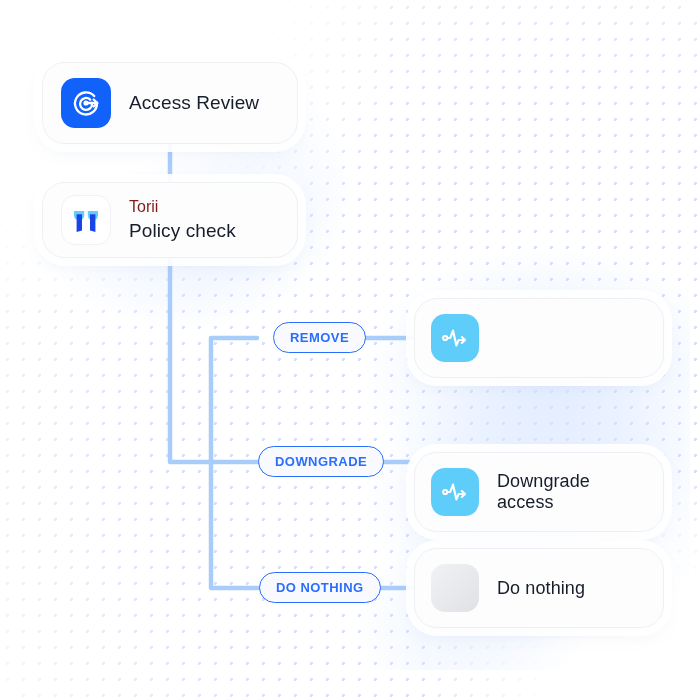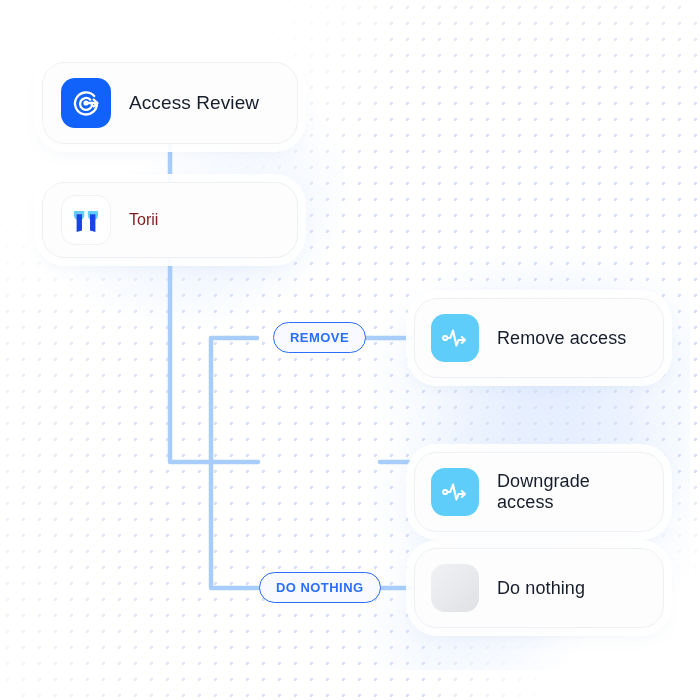--- a/index.html
+++ b/index.html
@@ -184,39 +184,38 @@
     <div class="icon-wrap tile-white">
       <svg width="34" height="34" viewBox="0 0 34 34" fill="none">
         <path d="M5 8 H15.2 V12.4 A5.1 5.1 0 0 1 10.1 17 A5.1 5.1 0 0 1 5 12.4 Z" fill="#63cdfb"></path>
         <path d="M18.8 8 H29 V12.4 A5.1 5.1 0 0 1 23.9 17 A5.1 5.1 0 0 1 18.8 12.4 Z" fill="#63cdfb"></path>
         <path d="M7.6 11.2 H13 V27.4 L7.6 29 Z" fill="#1745e8"></path>
         <path d="M21 11.2 H26.4 V29 L21 27.4 Z" fill="#1745e8"></path>
       </svg>
     </div>
     <div class="label-wrap">
       <span class="sub-vendor">Torii</span>
+      <span class="title-sub">Policy check</span>
     </div>
   </div>
 
   <div class="chip" style="left:273px; top:322px;">REMOVE</div>
 
+  <div class="chip" style="left:258px; top:446px;">DOWNGRADE</div>
 
   <div class="chip" style="left:259px; top:572px;">DO NOTHING</div>
 
   <div class="node node-outcome" style="left:414px; top:298px;">
     <div class="icon-wrap tile-cyan">
       <svg width="30" height="30" viewBox="0 0 30 30" fill="none">
         <circle cx="5.2" cy="15" r="2.1" stroke="#ffffff" stroke-width="2" fill="none"></circle>
         <path d="M7.6 15 H10.2 L13 7.6 L16.4 22.4 L18.6 17 H24.4" stroke="#ffffff" stroke-width="2.1" stroke-linecap="round" stroke-linejoin="round" fill="none"></path>
         <path d="M21.8 14 L25 17 L21.8 20" stroke="#ffffff" stroke-width="2.1" stroke-linecap="round" stroke-linejoin="round" fill="none"></path>
       </svg>
     </div>
-    <div class="label-wrap">
-      <span class="title-outcome">Remove access</span>
-    </div>
   </div>
 
   <div class="node node-outcome" style="left:414px; top:416px;margin-top:36px;">
     <div class="icon-wrap tile-cyan">
       <svg width="30" height="30" viewBox="0 0 30 30" fill="none">
         <circle cx="5.2" cy="15" r="2.1" stroke="#ffffff" stroke-width="2" fill="none"></circle>
         <path d="M7.6 15 H10.2 L13 7.6 L16.4 22.4 L18.6 17 H24.4" stroke="#ffffff" stroke-width="2.1" stroke-linecap="round" stroke-linejoin="round" fill="none"></path>
         <path d="M21.8 14 L25 17 L21.8 20" stroke="#ffffff" stroke-width="2.1" stroke-linecap="round" stroke-linejoin="round" fill="none"></path>
       </svg>
     </div>

